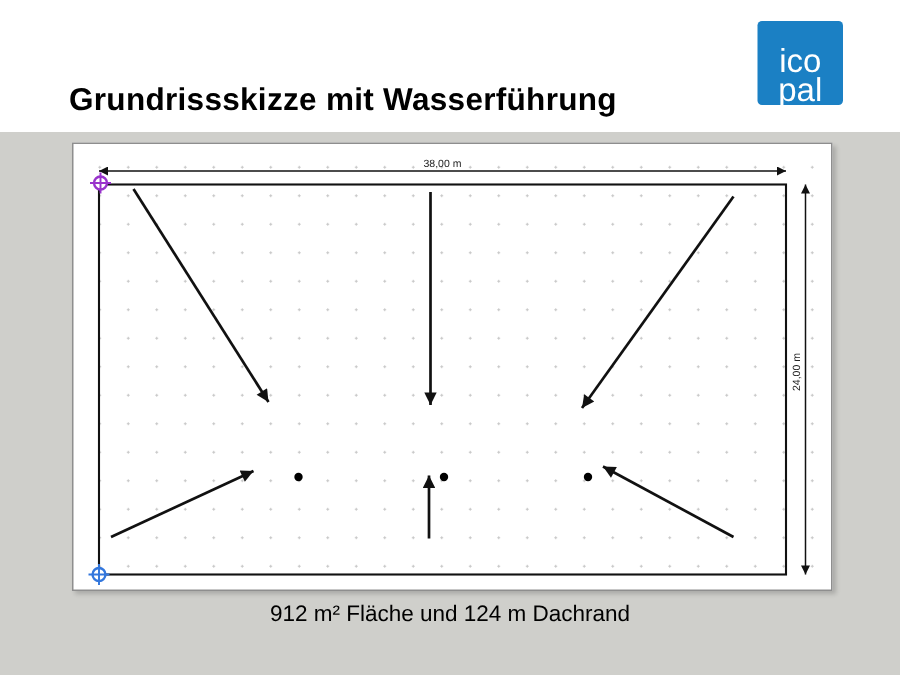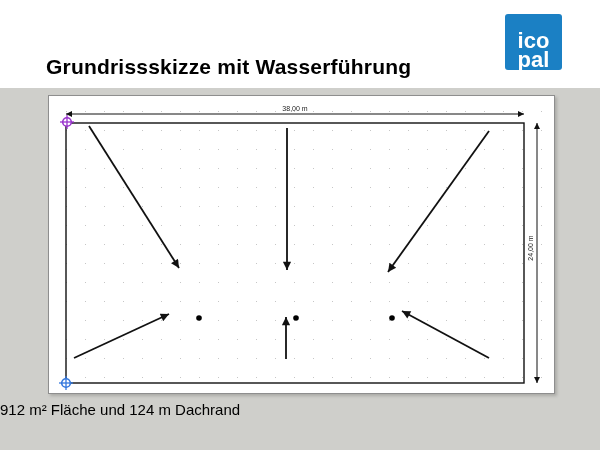--- a/index.html
+++ b/index.html
@@ -13,21 +13,21 @@
   .header { position: absolute; top: 0; left: 0; width: 600px; height: 88px; background: #ffffff; }
   .page-title {
     position: absolute; left: 45px; top: 54px;
     margin: 1px; font-size: 21px; font-weight: bold; color: #000;
     letter-spacing: 0.2px; white-space: nowrap;
   }
   .logo {
     position: absolute; left: 505px; top: 14px;
     width: 57px; height: 56px; border-radius: 3px;
     display: flex; flex-direction: column; align-items: center; justify-content: center;
-    color: #ffffff; font-weight: bold; font-size: 22px; line-height: 19px;
+    color: #ffffff; font-weight: normal; font-size: 22px; line-height: 19px;
     letter-spacing: 0px; padding-top: 15px; box-sizing: border-box;
   }
   .gray-section {
     position: absolute; top: 88px; left: 0;
     width: 600px; height: 362px;
   }
   .plan-canvas {
     position: absolute; left: 48px; top: 7px;
     width: 505px; height: 297px;
     background-color: #ffffff;
@@ -38,21 +38,21 @@
     box-shadow: 2px 2px 3px rgba(0,0,0,0.18);
     box-sizing: content-box;
   }
   .plan-canvas svg { display: block; }
   .dim-text {
     font-family: "Liberation Sans", sans-serif;
     font-size: 7px; fill: #222222;
   }
   .caption {
     position: absolute; top: 311px; left: 0; width: 600px;
-    font-size: 15px; line-height: 21px; color: #000;
+    text-align: center; font-size: 15px; line-height: 21px; color: #000;
   }
 </style>
 </head>
 <body>
 
 <div class="header">
   <h1 class="page-title">Grundrissskizze mit Wasserführung</h1>
   <div class="logo" id="logo" style="background: rgb(27, 128, 196);">
     <span>ico</span>
     <span>pal</span>

